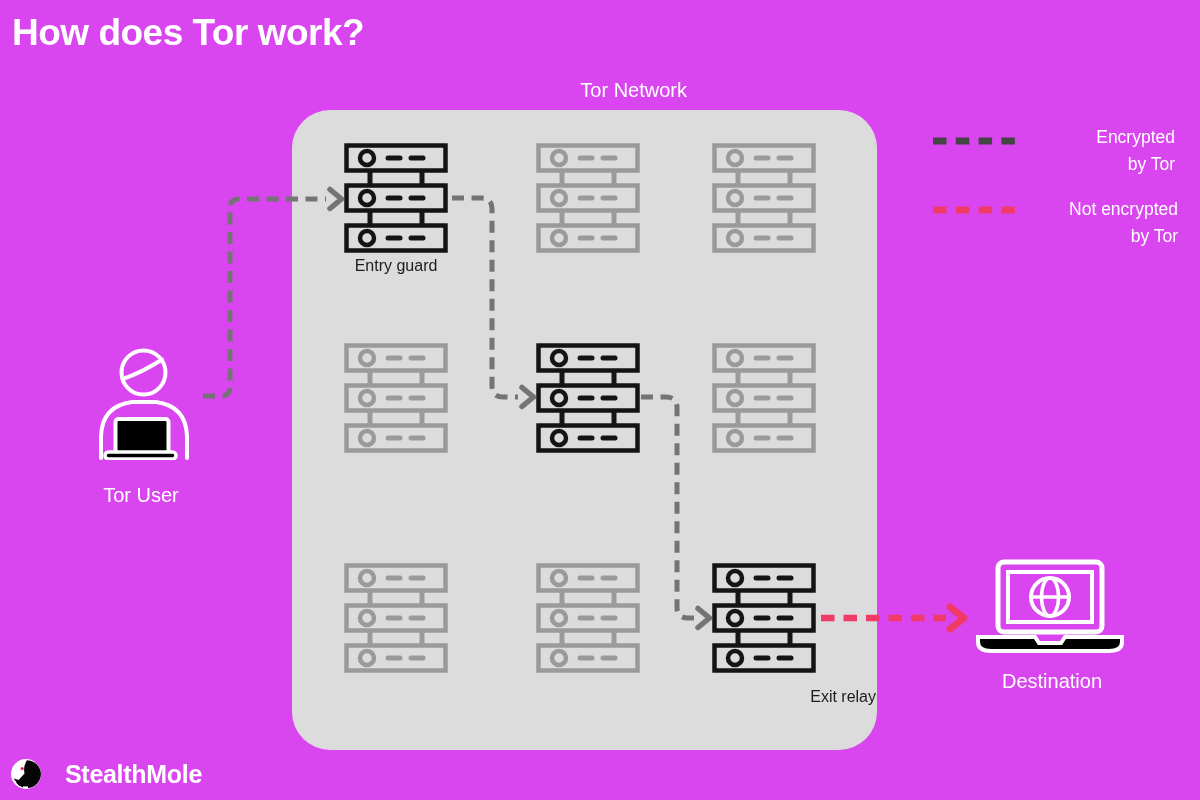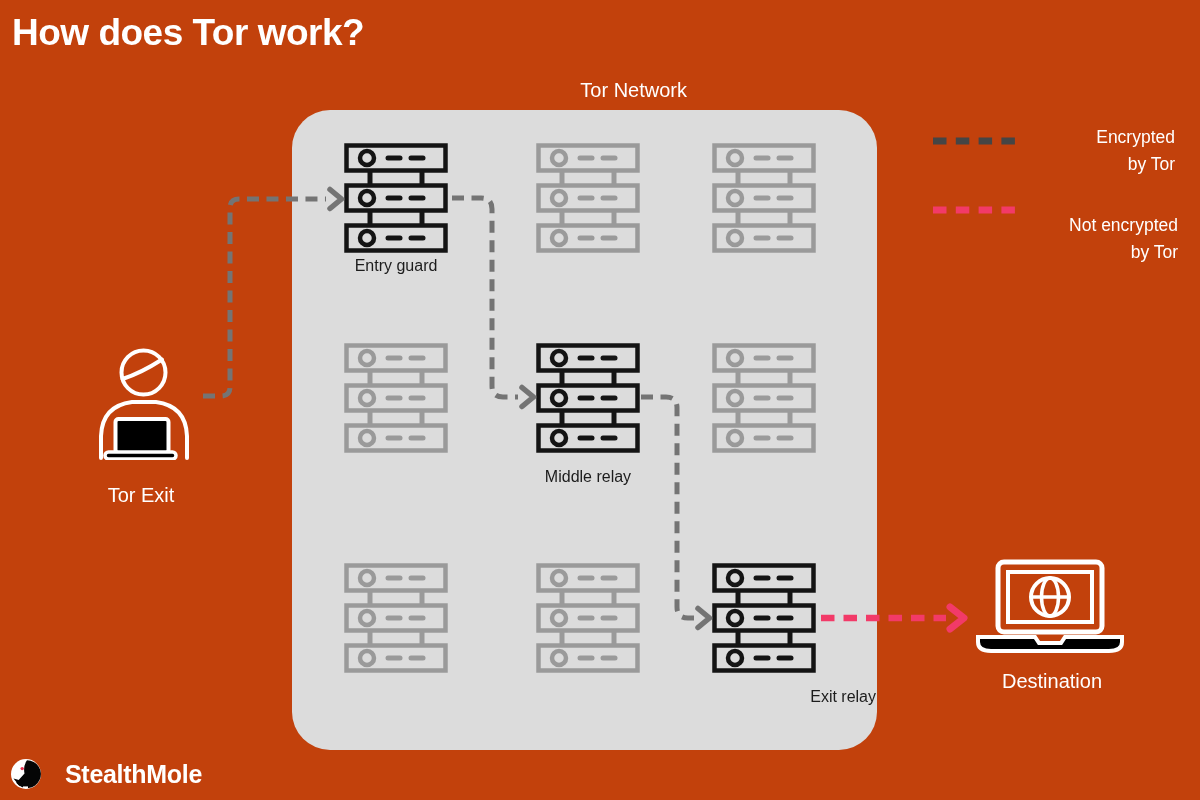--- a/index.html
+++ b/index.html
@@ -1,18 +1,18 @@
 <!DOCTYPE html>
 <html><head>
 <meta charset="utf-8">
 <style>
   * { margin:0; padding:0; box-sizing:border-box; }
   html,body { background:#000; }
   body { font-family:"Liberation Sans", sans-serif; }
-  #canvas { position:relative; width:1200px; height:800px; background:#c2410c; overflow:hidden; }
+  #canvas { position:relative; width:1200px; height:800px; background:#d946ef; overflow:hidden; }
 
   .page-title { position:absolute; left:12px; top:12px; font-size:37px; font-weight:800;
                 color:#ffffff; letter-spacing:-0.5px; }
 
   .network-box { position:absolute; left:292px; top:110px; width:585px; height:640px;
                  background:#DCDCDC; border-radius:38px; }
   .network-label { position:absolute; left:487px; top:79px; width:200px; text-align:right;
                    color:#ffffff; font-size:20px; }
 
   .stack { position:absolute; width:104px; height:110px; color:#9A9A9A; }
@@ -32,21 +32,21 @@
 
   .endpoint-icon { position:absolute; }
   .endpoint-label { position:absolute; text-align:center; font-size:20px; color:#ffffff; }
   .lbl-user { left:61px; top:484px; width:160px; }
   .lbl-dest { left:972px; top:670px; width:160px; }
 
   .legend-dash { position:absolute; }
   .legend-text { position:absolute; text-align:right; color:#ffffff; font-size:17.5px;
                  line-height:27px; }
   .legend-text-1 { left:1005px; top:124px; width:170px; }
-  .legend-text-2 { left:1002px; top:212px; width:176px; }
+  .legend-text-2 { left:1002px; top:196px; width:176px; }
 
   .logo { position:absolute; left:10px; top:758px; display:flex; align-items:center; gap:23px; }
   .logo-text { color:#ffffff; font-size:25px; font-weight:800; letter-spacing:-0.3px; }
 
   .hidden-defs { position:absolute; width:0; height:0; overflow:hidden; }
 </style>
 </head>
 <body>
 
 <svg class="hidden-defs" aria-hidden="true">
@@ -105,21 +105,20 @@
       <use href="#sym-server-stack"></use>
     </svg>
   <svg class="stack" style="left:536px; top:563px;" viewBox="0 0 104 110">
       <use href="#sym-server-stack"></use>
     </svg>
   <svg class="stack active" style="left:712px; top:563px;" viewBox="0 0 104 110">
       <use href="#sym-server-stack"></use>
     </svg>
 
   <div class="node-label lbl-entry">Entry guard</div>
-  <div class="node-label lbl-middle">Middle relay</div>
   <div class="node-label lbl-exit">Exit relay</div>
 
   <svg class="overlay" width="1200" height="800" viewBox="0 0 1200 800">
     <g>
       <path class="dash-gray" d="M 203 396 H 221 Q 230 396 230 387 V 208 Q 230 199 239 199 H 326"></path>
       <path class="head-gray" d="M 330 189.5 L 341.5 199 L 330 208.5"></path>
     </g>
     <g>
       <path class="dash-gray" d="M 452 198 H 481 Q 492 198 492 209 V 386 Q 492 397 503 397 H 518"></path>
       <path class="head-gray" d="M 522 387.5 L 533.5 397 L 522 406.5"></path>
@@ -136,21 +135,21 @@
 
   <svg class="endpoint-icon" style="left:96px; top:344px;" width="96" height="116" viewBox="0 0 96 116">
     <g fill="none" stroke="#ffffff" stroke-width="4" stroke-linecap="round" stroke-linejoin="round">
       <path d="M 5 114 V 92 Q 6 62 36 58 H 60 Q 90 62 91 92 V 114"></path>
       <circle cx="47.5" cy="28.5" r="22"></circle>
       <path d="M 26.5 35 Q 45 29 66 15.5"></path>
     </g>
     <rect x="19.5" y="75" width="53" height="34" rx="3" fill="#000000" stroke="#ffffff" stroke-width="4"></rect>
     <rect x="9" y="108" width="71" height="7" rx="3.5" fill="#000000" stroke="#ffffff" stroke-width="3.5"></rect>
   </svg>
-  <div class="endpoint-label lbl-user">Tor Exit</div>
+  <div class="endpoint-label lbl-user">Tor User</div>
 
   <svg class="endpoint-icon" style="left:975px; top:558px;" width="150" height="100" viewBox="0 0 150 100">
     <g fill="none" stroke="#ffffff">
       <rect x="23" y="4" width="104" height="70" rx="6" stroke-width="5"></rect>
       <rect x="33" y="14" width="84" height="50" stroke-width="4"></rect>
       <g>
         <circle cx="75" cy="39" r="19" stroke-width="4"></circle>
         <ellipse cx="75" cy="39" rx="8.5" ry="19" stroke-width="3.5"></ellipse>
         <line x1="56" y1="39" x2="94" y2="39" stroke-width="3.5"></line>
       </g>

